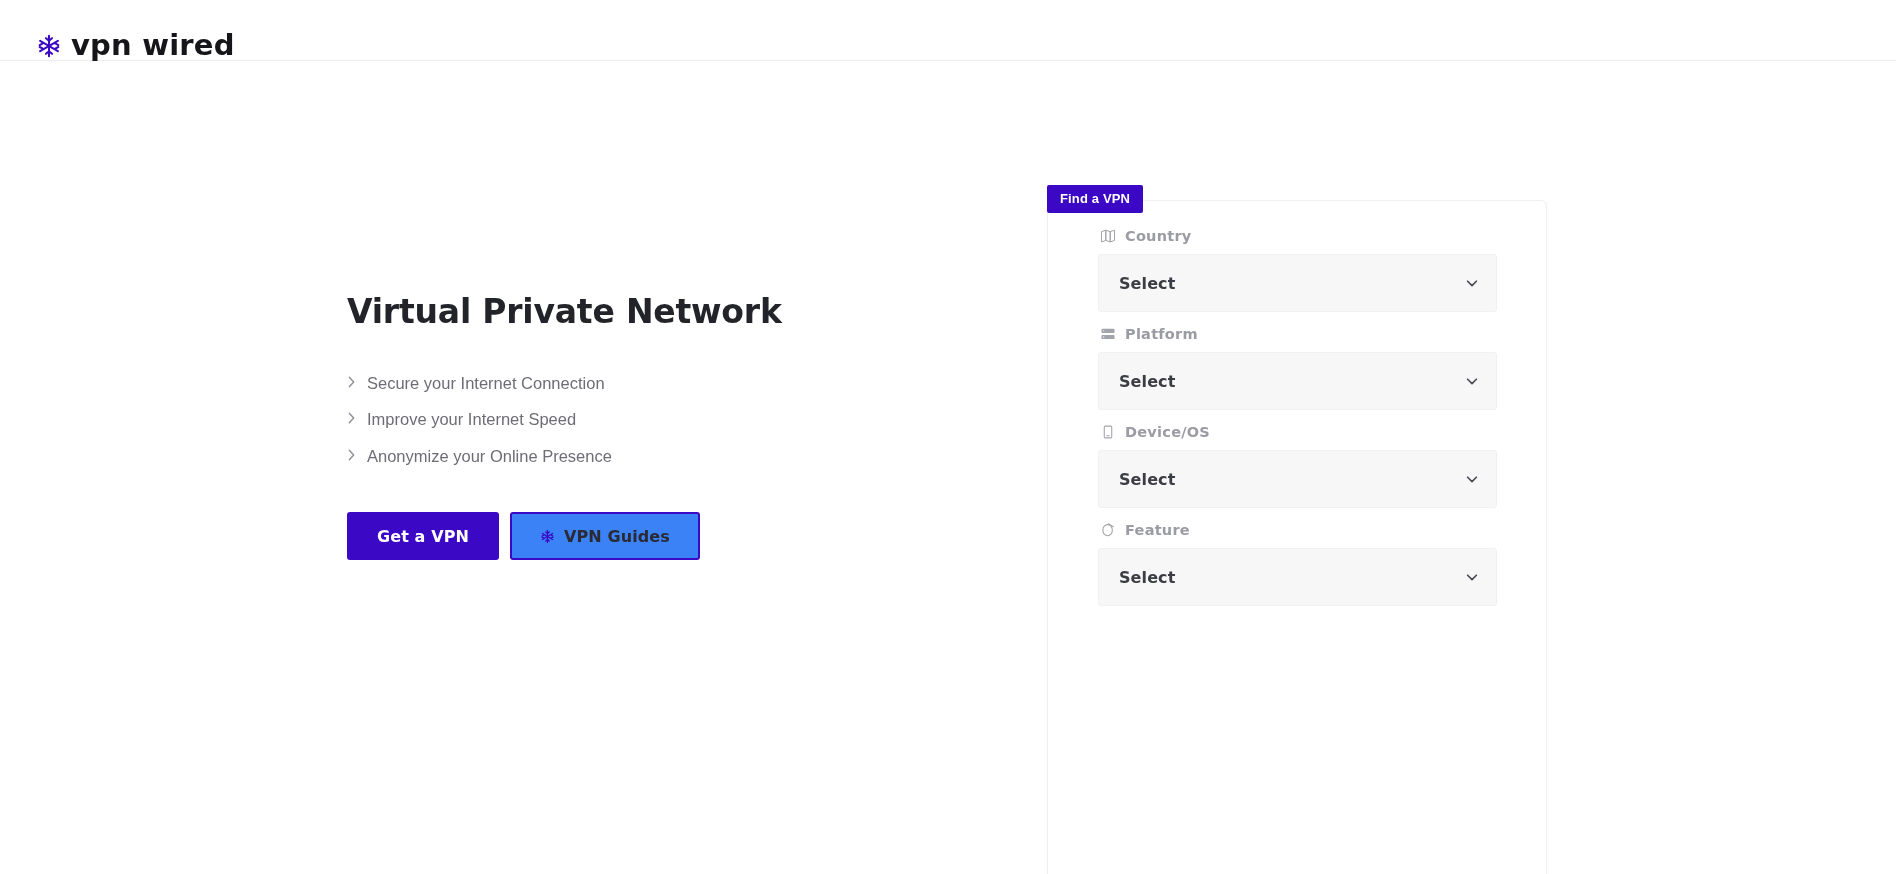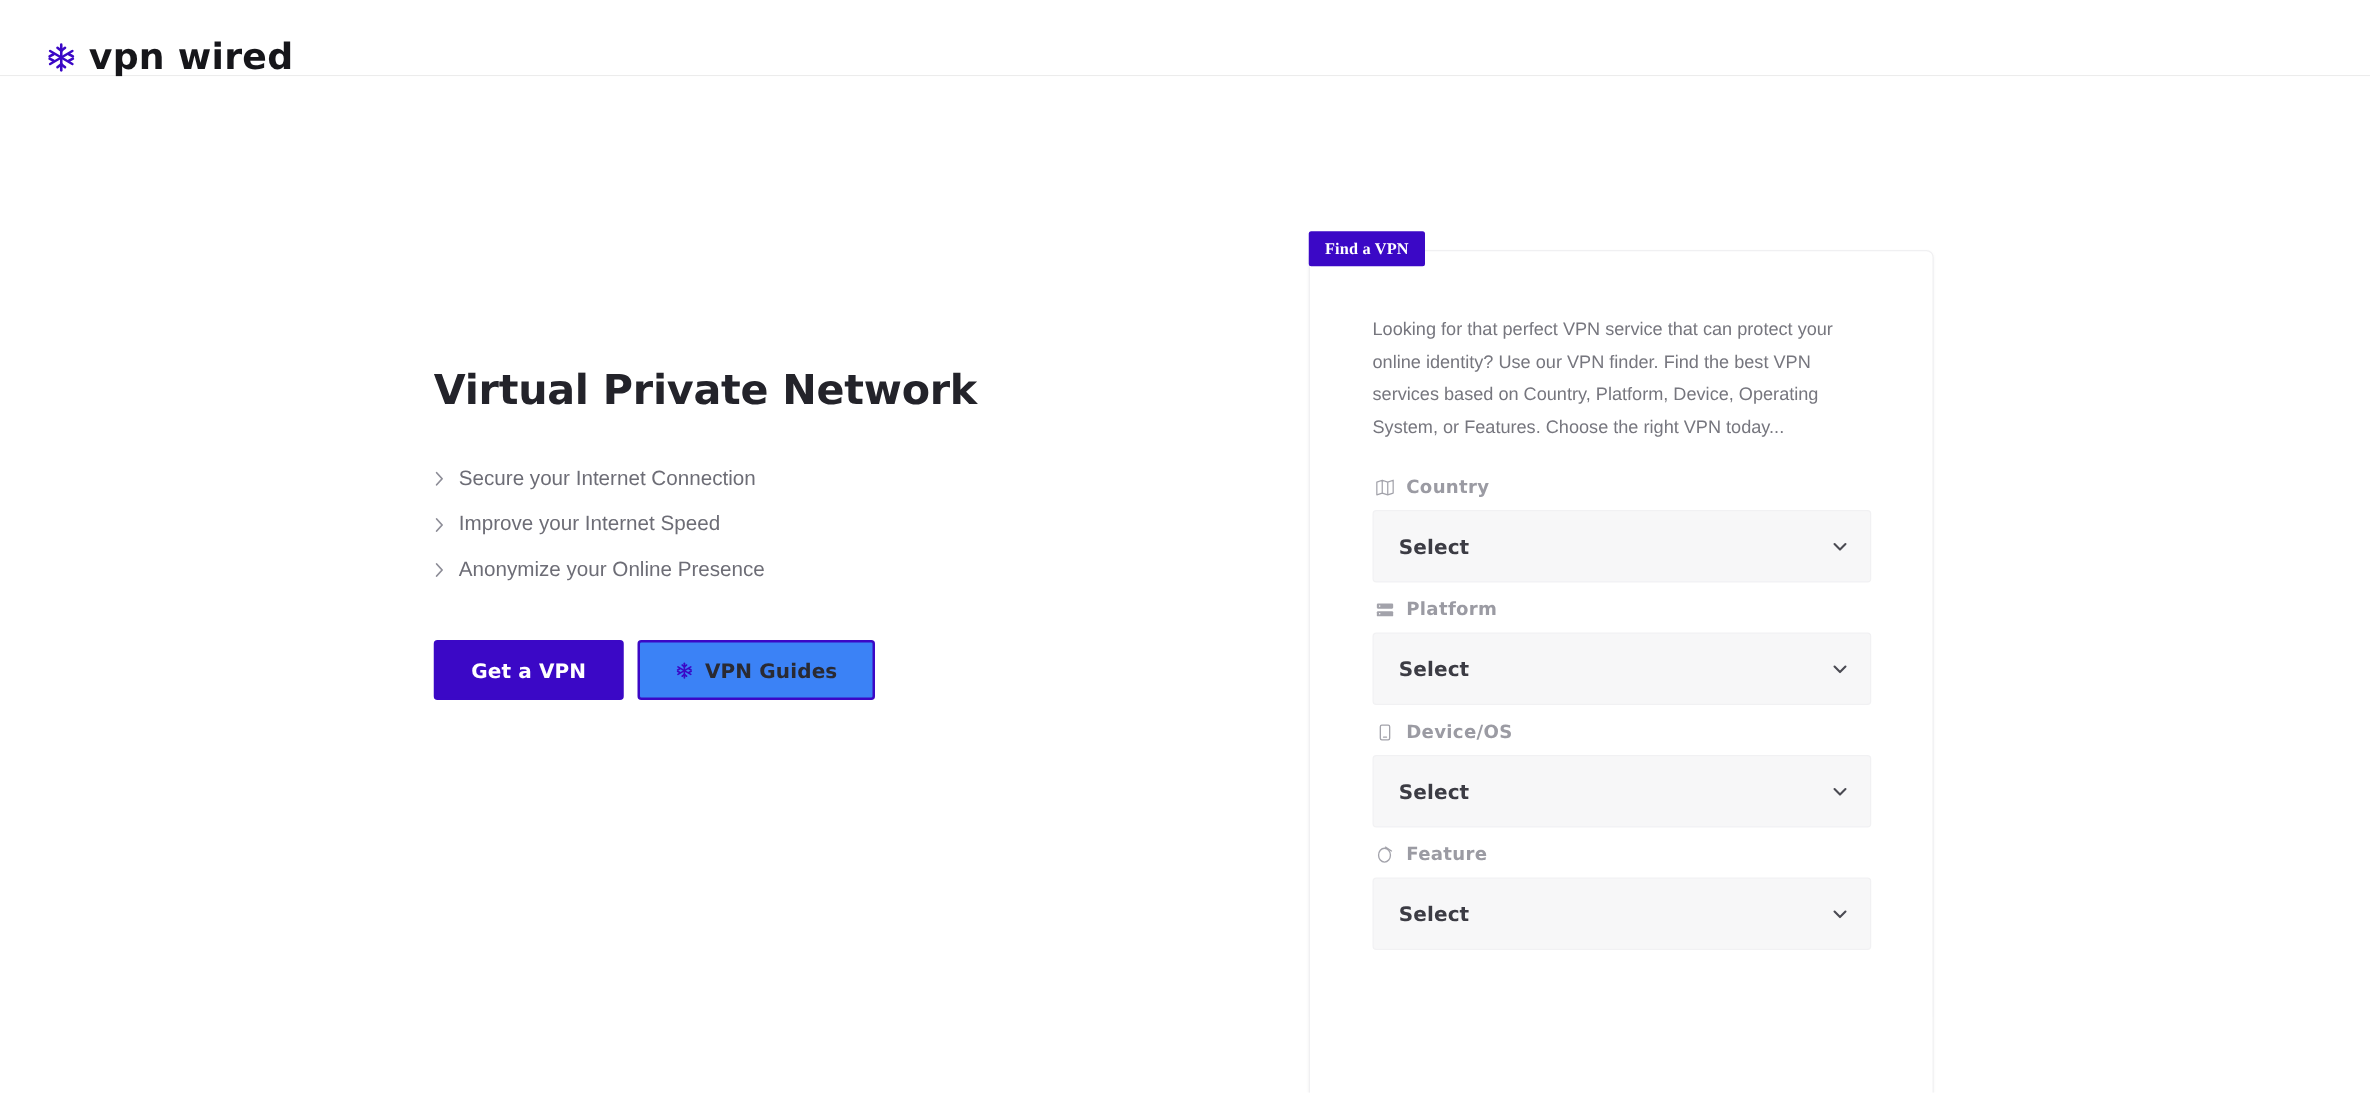--- a/index.html
+++ b/index.html
@@ -105,21 +105,21 @@
     color: #23232a;
     font-family: "DejaVu Sans", sans-serif;
   }
   .hero-list {
     list-style: none;
     margin: 0 0 38px 0;
     padding: 0;
   }
   .hero-list li {
     display: flex;
-    align-items: center;
+    align-items: flex-start;
     gap: 11px;
     font-size: 16.5px;
     color: #6d6d76;
     line-height: 1;
     padding: 10px 0;
   }
   .hero-chevron { width: 9px; height: 14px; display: block; flex: 0 0 auto; }
 
   .hero-actions { display: flex; align-items: stretch; gap: 11px; }
   .btn {
@@ -159,21 +159,21 @@
     left: -1px;
     top: -16px;
     background: #3b08c6;
     color: #ffffff;
     font-size: 13px;
     font-weight: 700;
     letter-spacing: 0.15px;
     padding: 7px 13px 8px 13px;
     border-radius: 2px;
     line-height: 1;
-    font-family: Liberation Serif, serif;
+    font-family: Liberation Sans, sans-serif;
   }
   .finder-intro {
     margin: 0;
     padding: 50px 49px 0 50px;
     font-size: 14.5px;
     line-height: 26px;
     color: #76767e;
   }
   .finder-fields { padding: 27px 49px 0 50px; }
   .field { margin-bottom: 14px; }
@@ -308,21 +308,20 @@
         <span>VPN Guides</span>
       </a>
 
     </div>
   </section>
 
   <section class="finder-card">
 
     <span class="finder-badge">Find a VPN</span>
 
-    <p class="finder-intro">Looking for that perfect VPN service that can protect your online identity? Use our VPN finder. Find the best VPN services based on Country, Platform, Device, Operating System, or Features. Choose the right VPN today...</p>
 
     <div class="finder-fields">
 
       <div class="field">
         <div class="field-label">
           <span class="field-icon">
             <svg viewBox="0 0 24 24" width="16" height="16" aria-hidden="true">
               <path d="M2.2 5.5L8.7 3.3v15.4L2.2 20.9z M8.7 3.3l6.6 2.2v15.4L8.7 18.7z M15.3 5.5l6.5-2.2v15.4l-6.5 2.2z" fill="none" stroke="#a3a3ab" stroke-width="1.5" stroke-linejoin="round"></path>
             </svg>
           </span>

